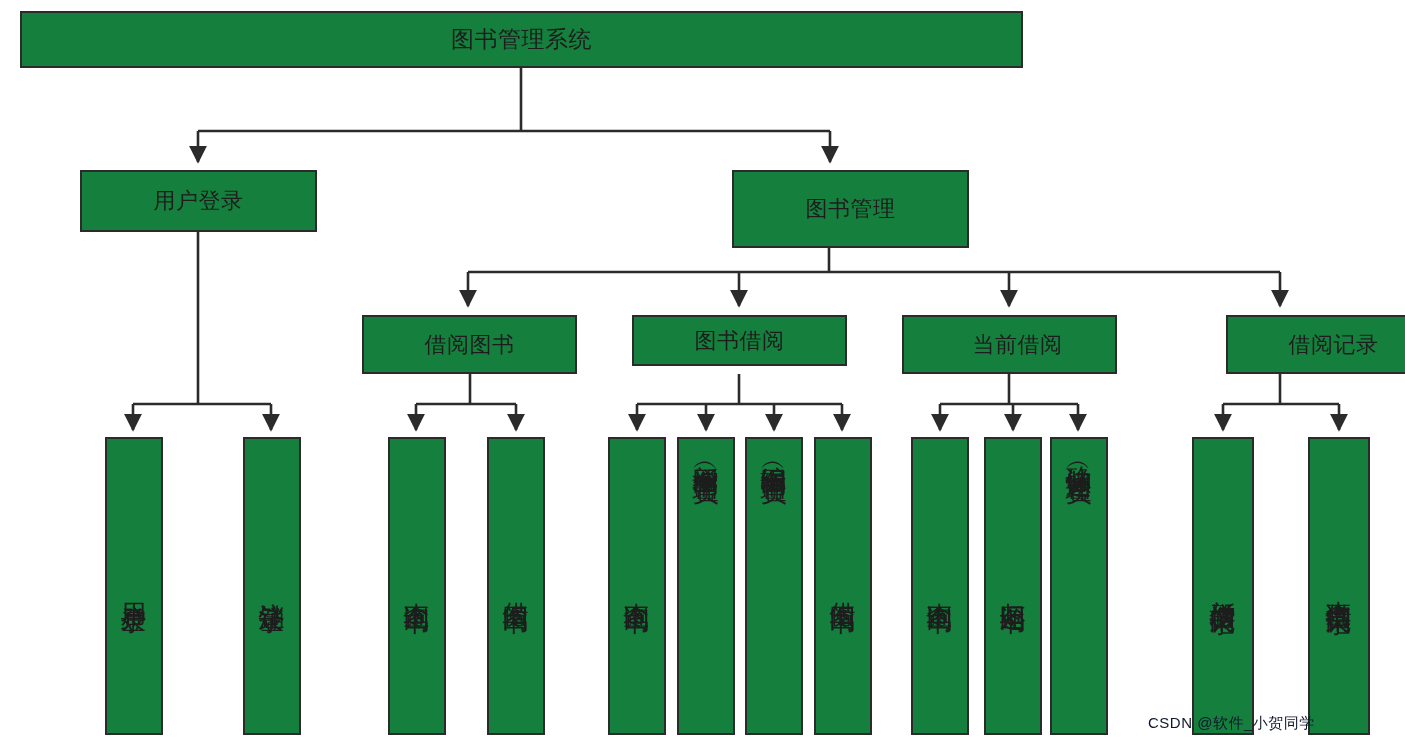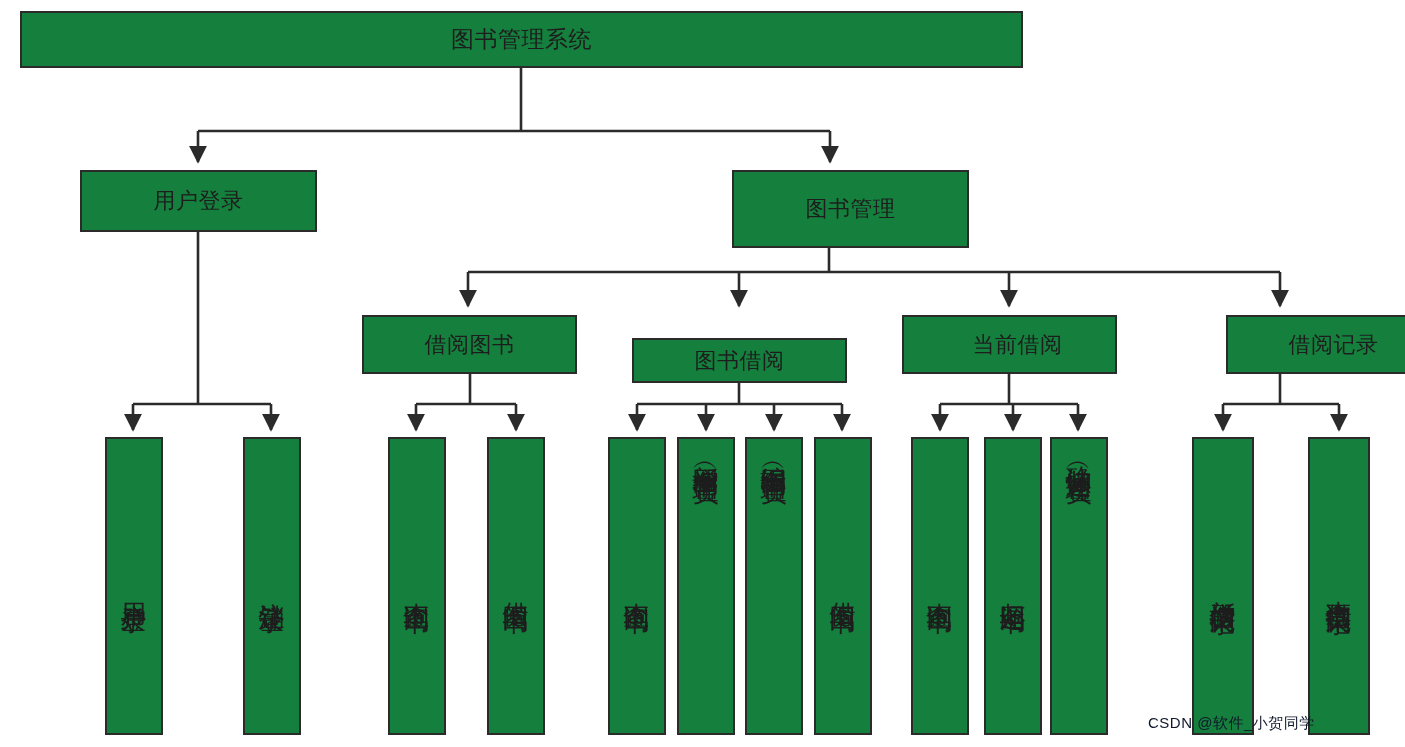--- a/index.html
+++ b/index.html
@@ -98,21 +98,21 @@
   <div class="node-box" style="left:80px;top:170px;width:237px;height:62px;">
     <span class="node-label">用户登录</span>
   </div>
   <div class="node-box" style="left:711px;top:170px;width:237px;height:78px;margin-left:21px;">
     <span class="node-label">图书管理</span>
   </div>
 
   <div class="node-box" style="left:362px;top:315px;width:215px;height:59px;">
     <span class="node-label">借阅图书</span>
   </div>
-  <div class="node-box" style="left:632px;top:315px;width:215px;height:45px;margin-top:23px;">
+  <div class="node-box" style="left:632px;top:315px;width:215px;height:51px;">
     <span class="node-label">图书借阅</span>
   </div>
   <div class="node-box" style="left:902px;top:315px;width:215px;height:59px;padding-left:16px;">
     <span class="node-label">当前借阅</span>
   </div>
   <div class="node-box" style="left:1226px;top:315px;width:215px;height:59px;">
     <span class="node-label">借阅记录</span>
   </div>
 
   <div class="node-box vert" style="left:105px;top:437px;width:58px;height:298px;">

